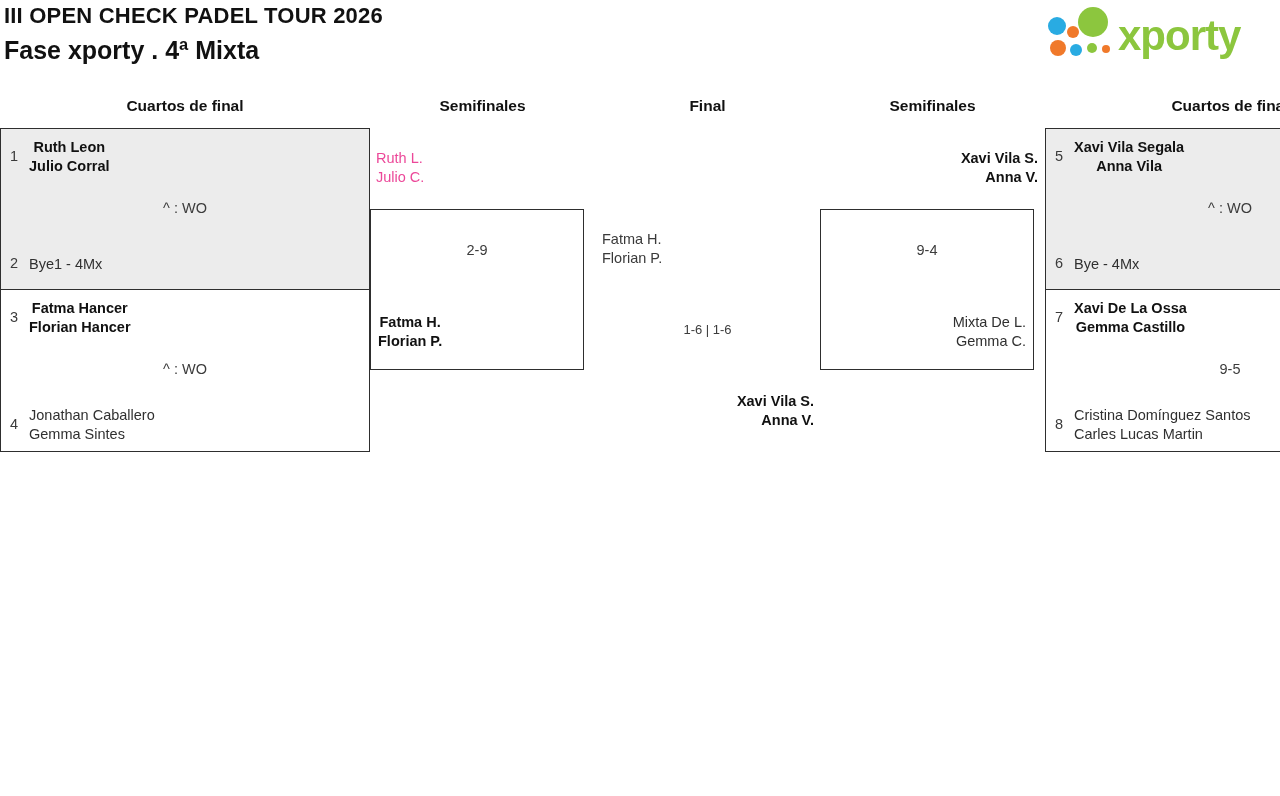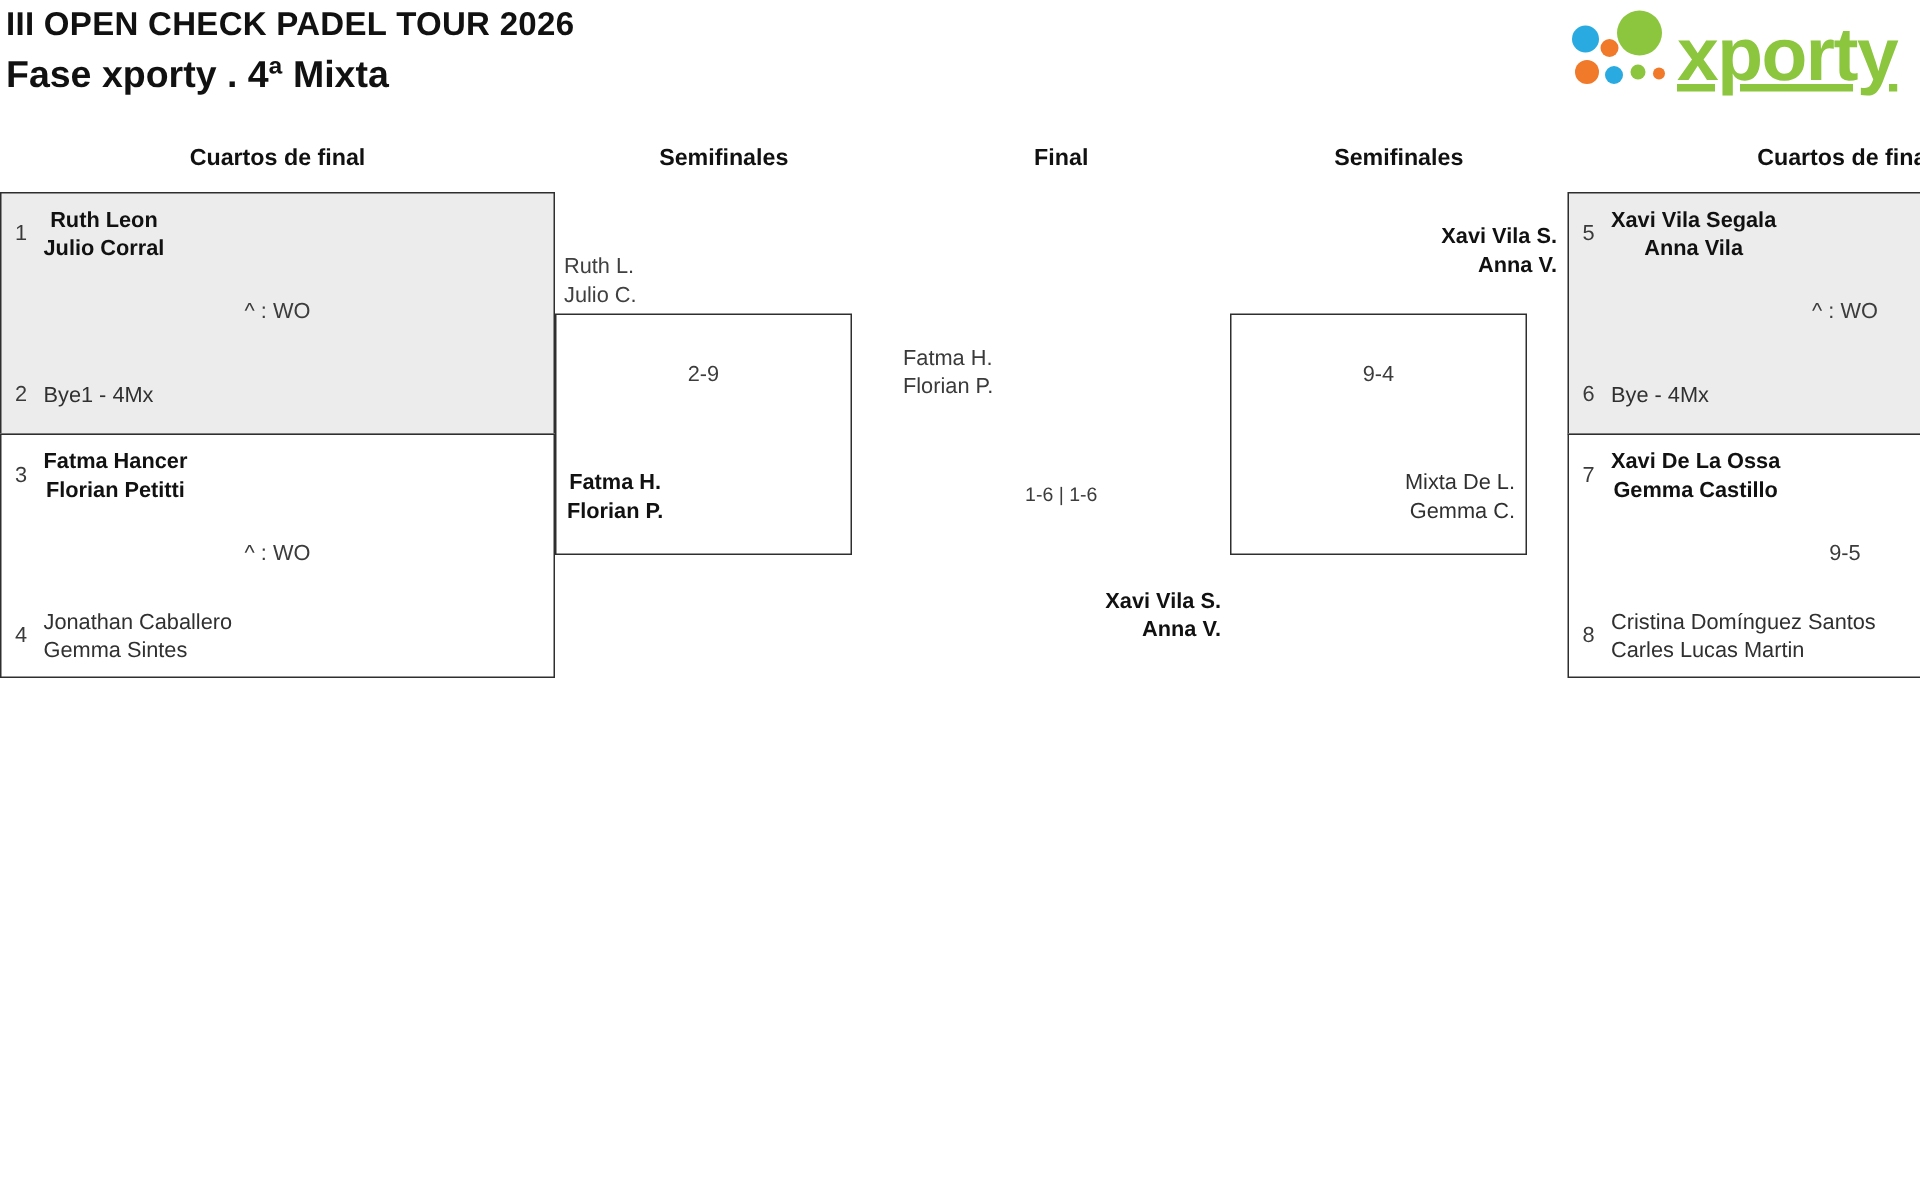--- a/index.html
+++ b/index.html
@@ -19,23 +19,22 @@
   }
   .subtitle {
     position:absolute; left:4px; top:36px;
     font-size:25px; font-weight:700; color:#111;
   }
   .logo {
     position:absolute; left:1046px; top:3px; width:232px; height:66px;
     display:flex; align-items:center; gap:4px; cursor:pointer;
   }
   .logo-text {
-    font-size:50px; font-weight:700; color:#8cc63e; letter-spacing:-1px;
+    font-size:42px; font-weight:700; color:#8cc63e; letter-spacing:-1px;
     line-height:1;
-    text-decoration:underline;
   }
 
   
   .col-header {
     position:absolute; top:97px; font-size:15.5px; font-weight:700;
     text-align:center; color:#111; white-space:nowrap;
   }
   .ch-qf-left  { left:0;      width:370px; }
   .ch-sf-left  { left:370px;  width:225px; }
   .ch-final    { left:595px;  width:225px; }
@@ -68,36 +67,36 @@
   .bold { font-weight:700; color:#111;text-align:center; }
   .reg  { font-weight:400; color:#303030; }
 
   .score {
     position:absolute; left:0; width:100%; top:71px;
     text-align:center; color:#3c3c3c; font-size:14.5px;
   }
 
   
   .sf-box {
-    position:absolute; top:209px; width:198px; height:161px;
+    position:absolute; top:209px; width:214px; height:161px;
     border:1px solid #2e2e2e; background:transparent; font-size:14.5px;
   }
   .sf1-box { left:370px; }
   .sf2-box { left:820px; }
   .sf-score {
     position:absolute; left:0; width:100%; top:32px;
     text-align:center; color:#3c3c3c;
   }
   .sf-team-bottom { position:absolute; top:103px; line-height:19px; white-space:nowrap; }
   .sf1-winner { left:7px; }
   .sf2-loser  { right:7px; text-align:right; }
 
   
   .float-team { position:absolute; line-height:19px; font-size:14.5px; white-space:nowrap; }
-  .sf1-top    { left:376px; top:149px; color:#404040;margin-top:20px; }
+  .sf1-top    { left:376px; top:149px; color:#ec4899; }
   .sf2-top    { left:820px; top:149px; width:218px; text-align:right; }
   .final-left { left:602px; top:230px; color:#3a3a3a; }
   .final-winner { left:595px; top:392px; width:219px; text-align:right; }
   .final-score {
     position:absolute; left:595px; top:322px; width:225px;
     text-align:center; font-size:13px; color:#3c3c3c;
   }
 </style>
 </head>
 <body>
@@ -136,21 +135,21 @@
     <div class="seed seed-bottom">2</div>
     <div class="team team-bottom one-line reg">
       <div>Bye1 - 4Mx</div>
     </div>
   </div>
 
   <div class="match qf qf2">
     <div class="seed seed-top">3</div>
     <div class="team team-top bold">
       <div>Fatma Hancer</div>
-      <div>Florian Petitti</div>
+      <div>Florian Hancer</div>
     </div>
     <div class="score">^ : WO</div>
     <div class="seed seed-bottom">4</div>
     <div class="team team-bottom reg">
       <div>Jonathan Caballero</div>
       <div>Gemma Sintes</div>
     </div>
   </div>
 
   <div class="float-team sf1-top reg">

